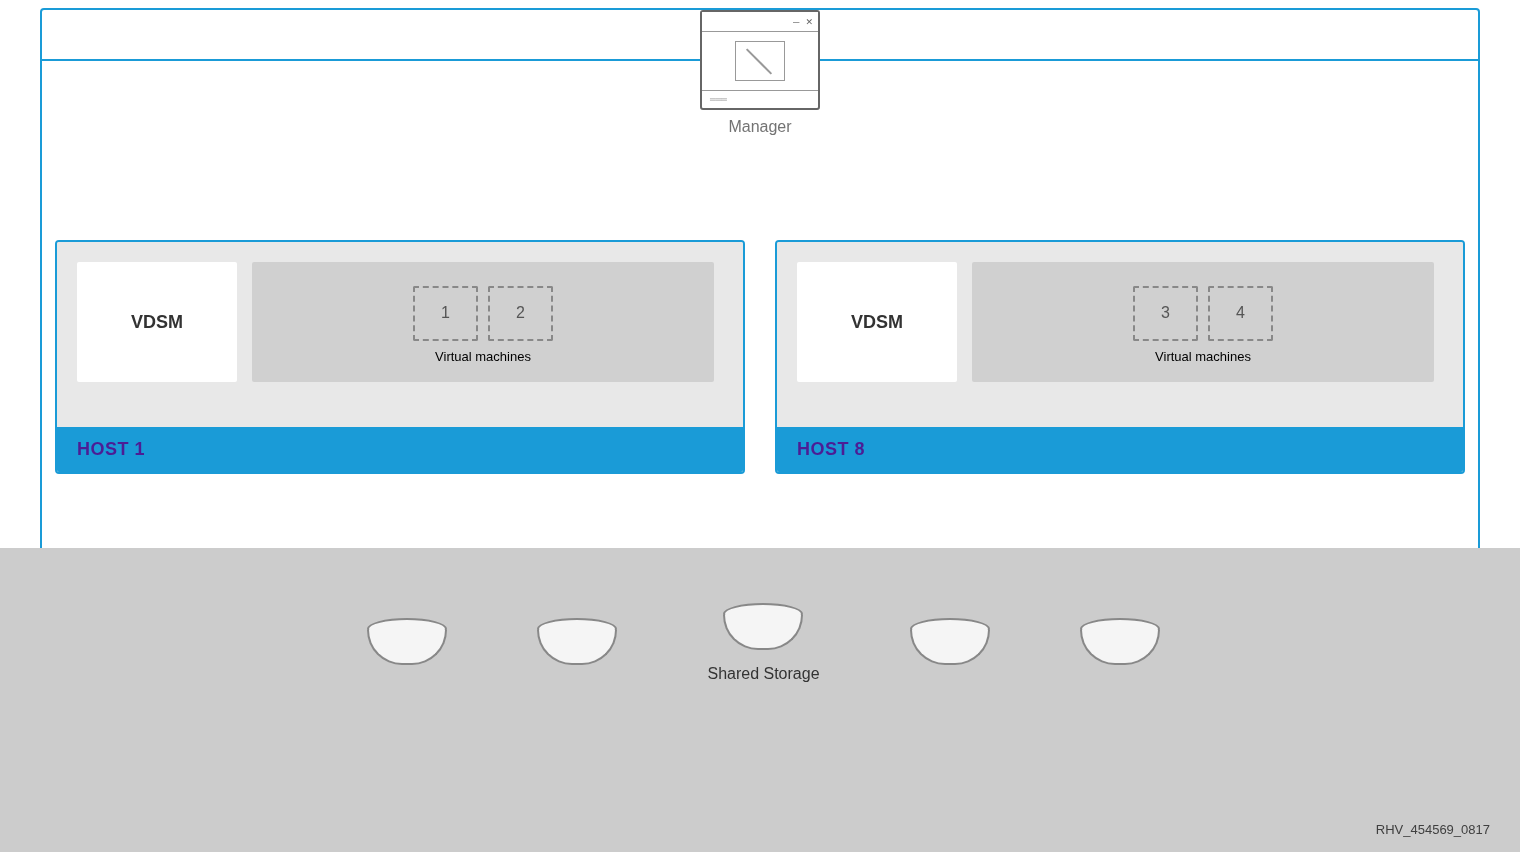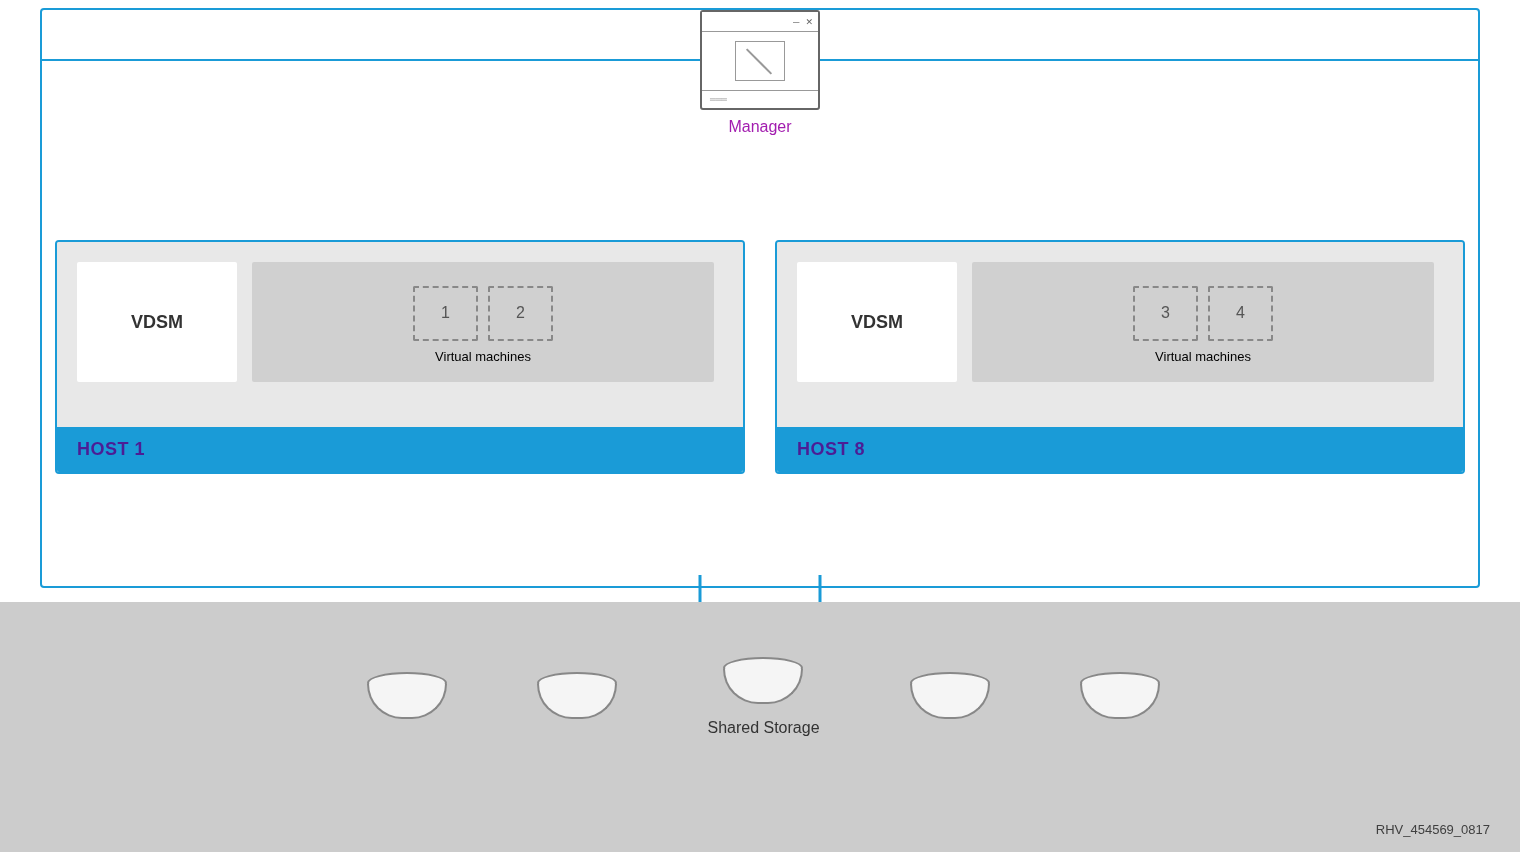--- a/index.html
+++ b/index.html
@@ -92,21 +92,21 @@
 
     .manager-icon .window-footer::before {
       content: '═══';
       font-size: 8px;
       color: #999;
     }
 
     .manager-label {
       margin-top: 8px;
       font-size: 16px;
-      color: #a21caf;
+      color: #737373;
     }
 
     
     .top-outline {
       position: absolute;
       top: 8px;
       left: 40px;
       right: 40px;
       height: 580px;
       border: 2px solid #1a9bd7;
@@ -206,21 +206,21 @@
       color: #4c1d95;
       letter-spacing: 0.5px;
     }
 
     
     .storage-section {
       position: absolute;
       bottom: 0;
       left: 0;
       right: 0;
-      height: 250px;
+      height: 304px;
       background: #cccccc;
       display: flex;
       flex-direction: column;
       align-items: center;
       padding-left: 7px;
     }
 
     .storage-disks-row {
       display: flex;
       gap: 90px;

